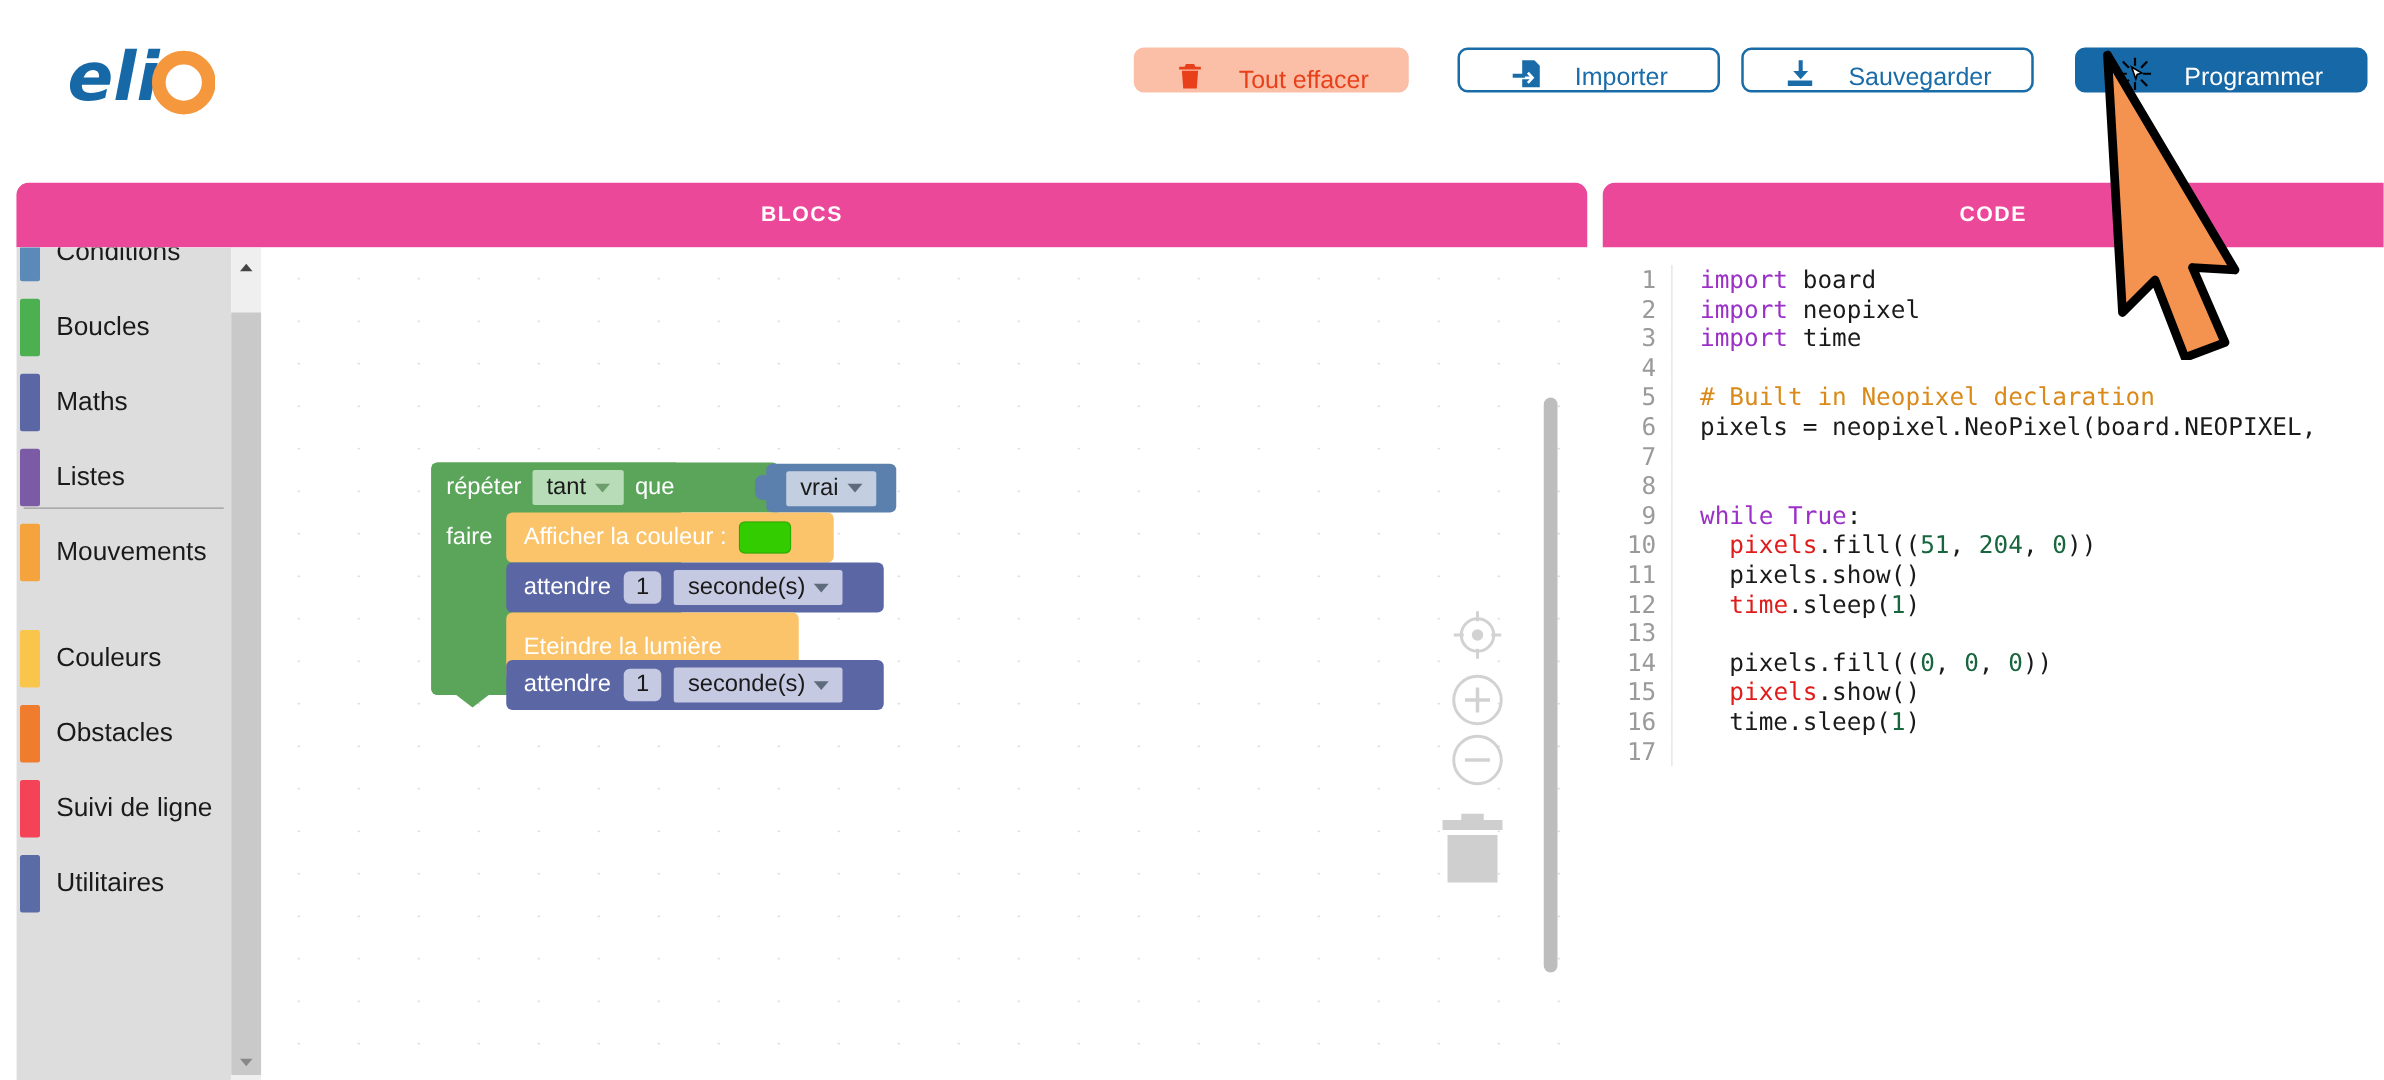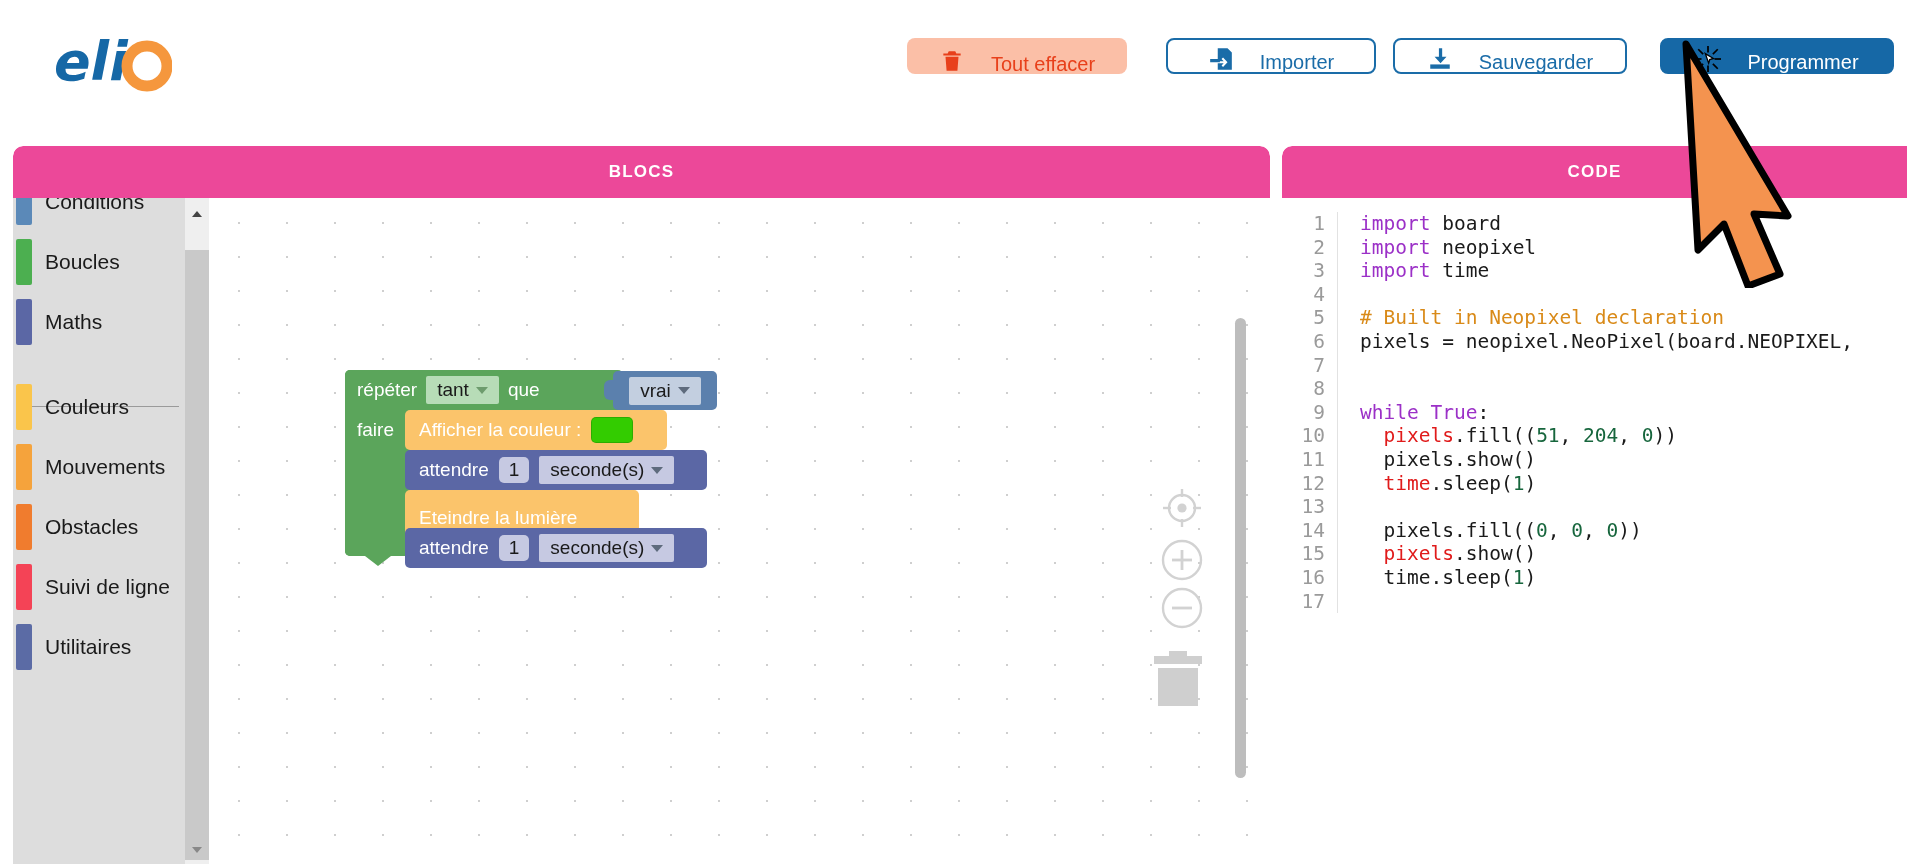--- a/index.html
+++ b/index.html
@@ -298,28 +298,32 @@
         <span class="tb-name">Conditions</span>
       </div>
       <div class="tb-item">
         <span class="tb-swatch" style="background:#4caf50"></span>
         <span class="tb-name">Boucles</span>
       </div>
       <div class="tb-item">
         <span class="tb-swatch" style="background:#5b67a5"></span>
         <span class="tb-name">Maths</span>
       </div>
+      <div class="tb-item">
+        <span class="tb-swatch" style="background:#7b5ba5"></span>
+        <span class="tb-name">Listes</span>
+      </div>
       <div id="tb-divider"></div>
+      <div class="tb-item">
+        <span class="tb-swatch" style="background:#f5a33c"></span>
+        <span class="tb-name">Mouvements</span>
+      </div>
       <div class="tb-item" style="margin-top:25px">
         <span class="tb-swatch" style="background:#fac54b"></span>
         <span class="tb-name">Couleurs</span>
-      </div>
-      <div class="tb-item">
-        <span class="tb-swatch" style="background:#f5a33c"></span>
-        <span class="tb-name">Mouvements</span>
       </div>
       <div class="tb-item">
         <span class="tb-swatch" style="background:#f07c2e"></span>
         <span class="tb-name">Obstacles</span>
       </div>
       <div class="tb-item">
         <span class="tb-swatch" style="background:#f44356"></span>
         <span class="tb-name">Suivi de ligne</span>
       </div>
       <div class="tb-item">

